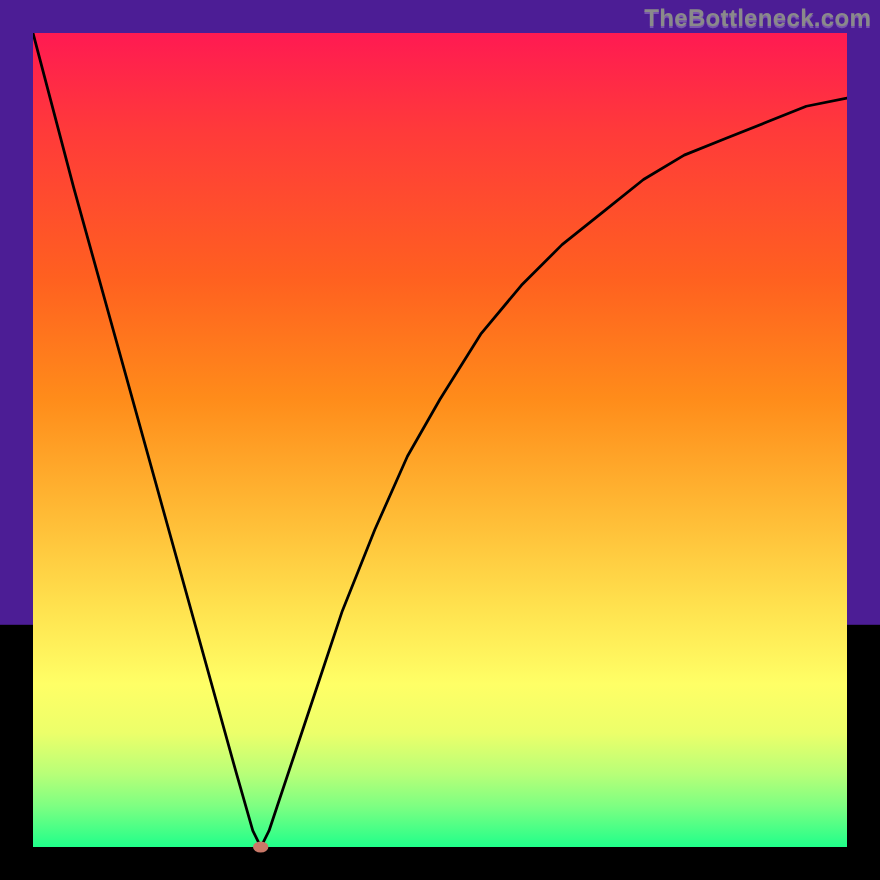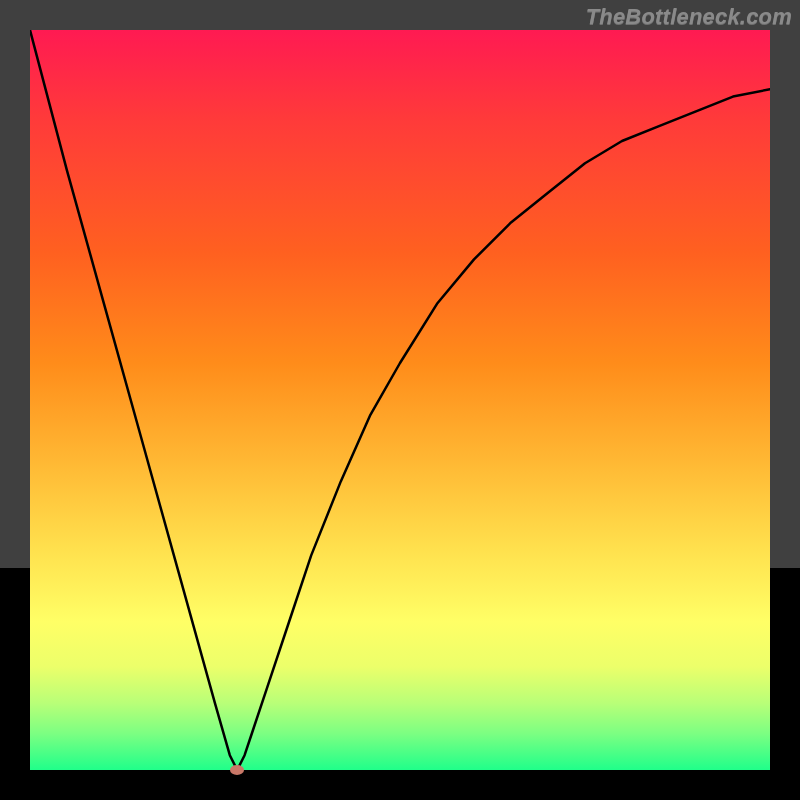--- a/index.html
+++ b/index.html
@@ -1,22 +1,21 @@
 <!DOCTYPE html>
 <html><head>
 <meta charset="utf-8">
 <style>
   * { margin: 0; padding: 0; box-sizing: border-box; }
   html, body { width: 800px; height: 800px; overflow: hidden; background: #000; }
   .frame {
     position: relative;
     width: 800px;
     height: 568px;
-    background: #404040;
-    font-style: italic;
+    background: #4c1d95;
   }
   .plot-area {
     position: absolute;
     left: 30px;
     top: 30px;
     width: 740px;
     height: 740px;
     background: linear-gradient(to bottom,
       #ff1a52 0%,
       #ff3a3a 12%,

